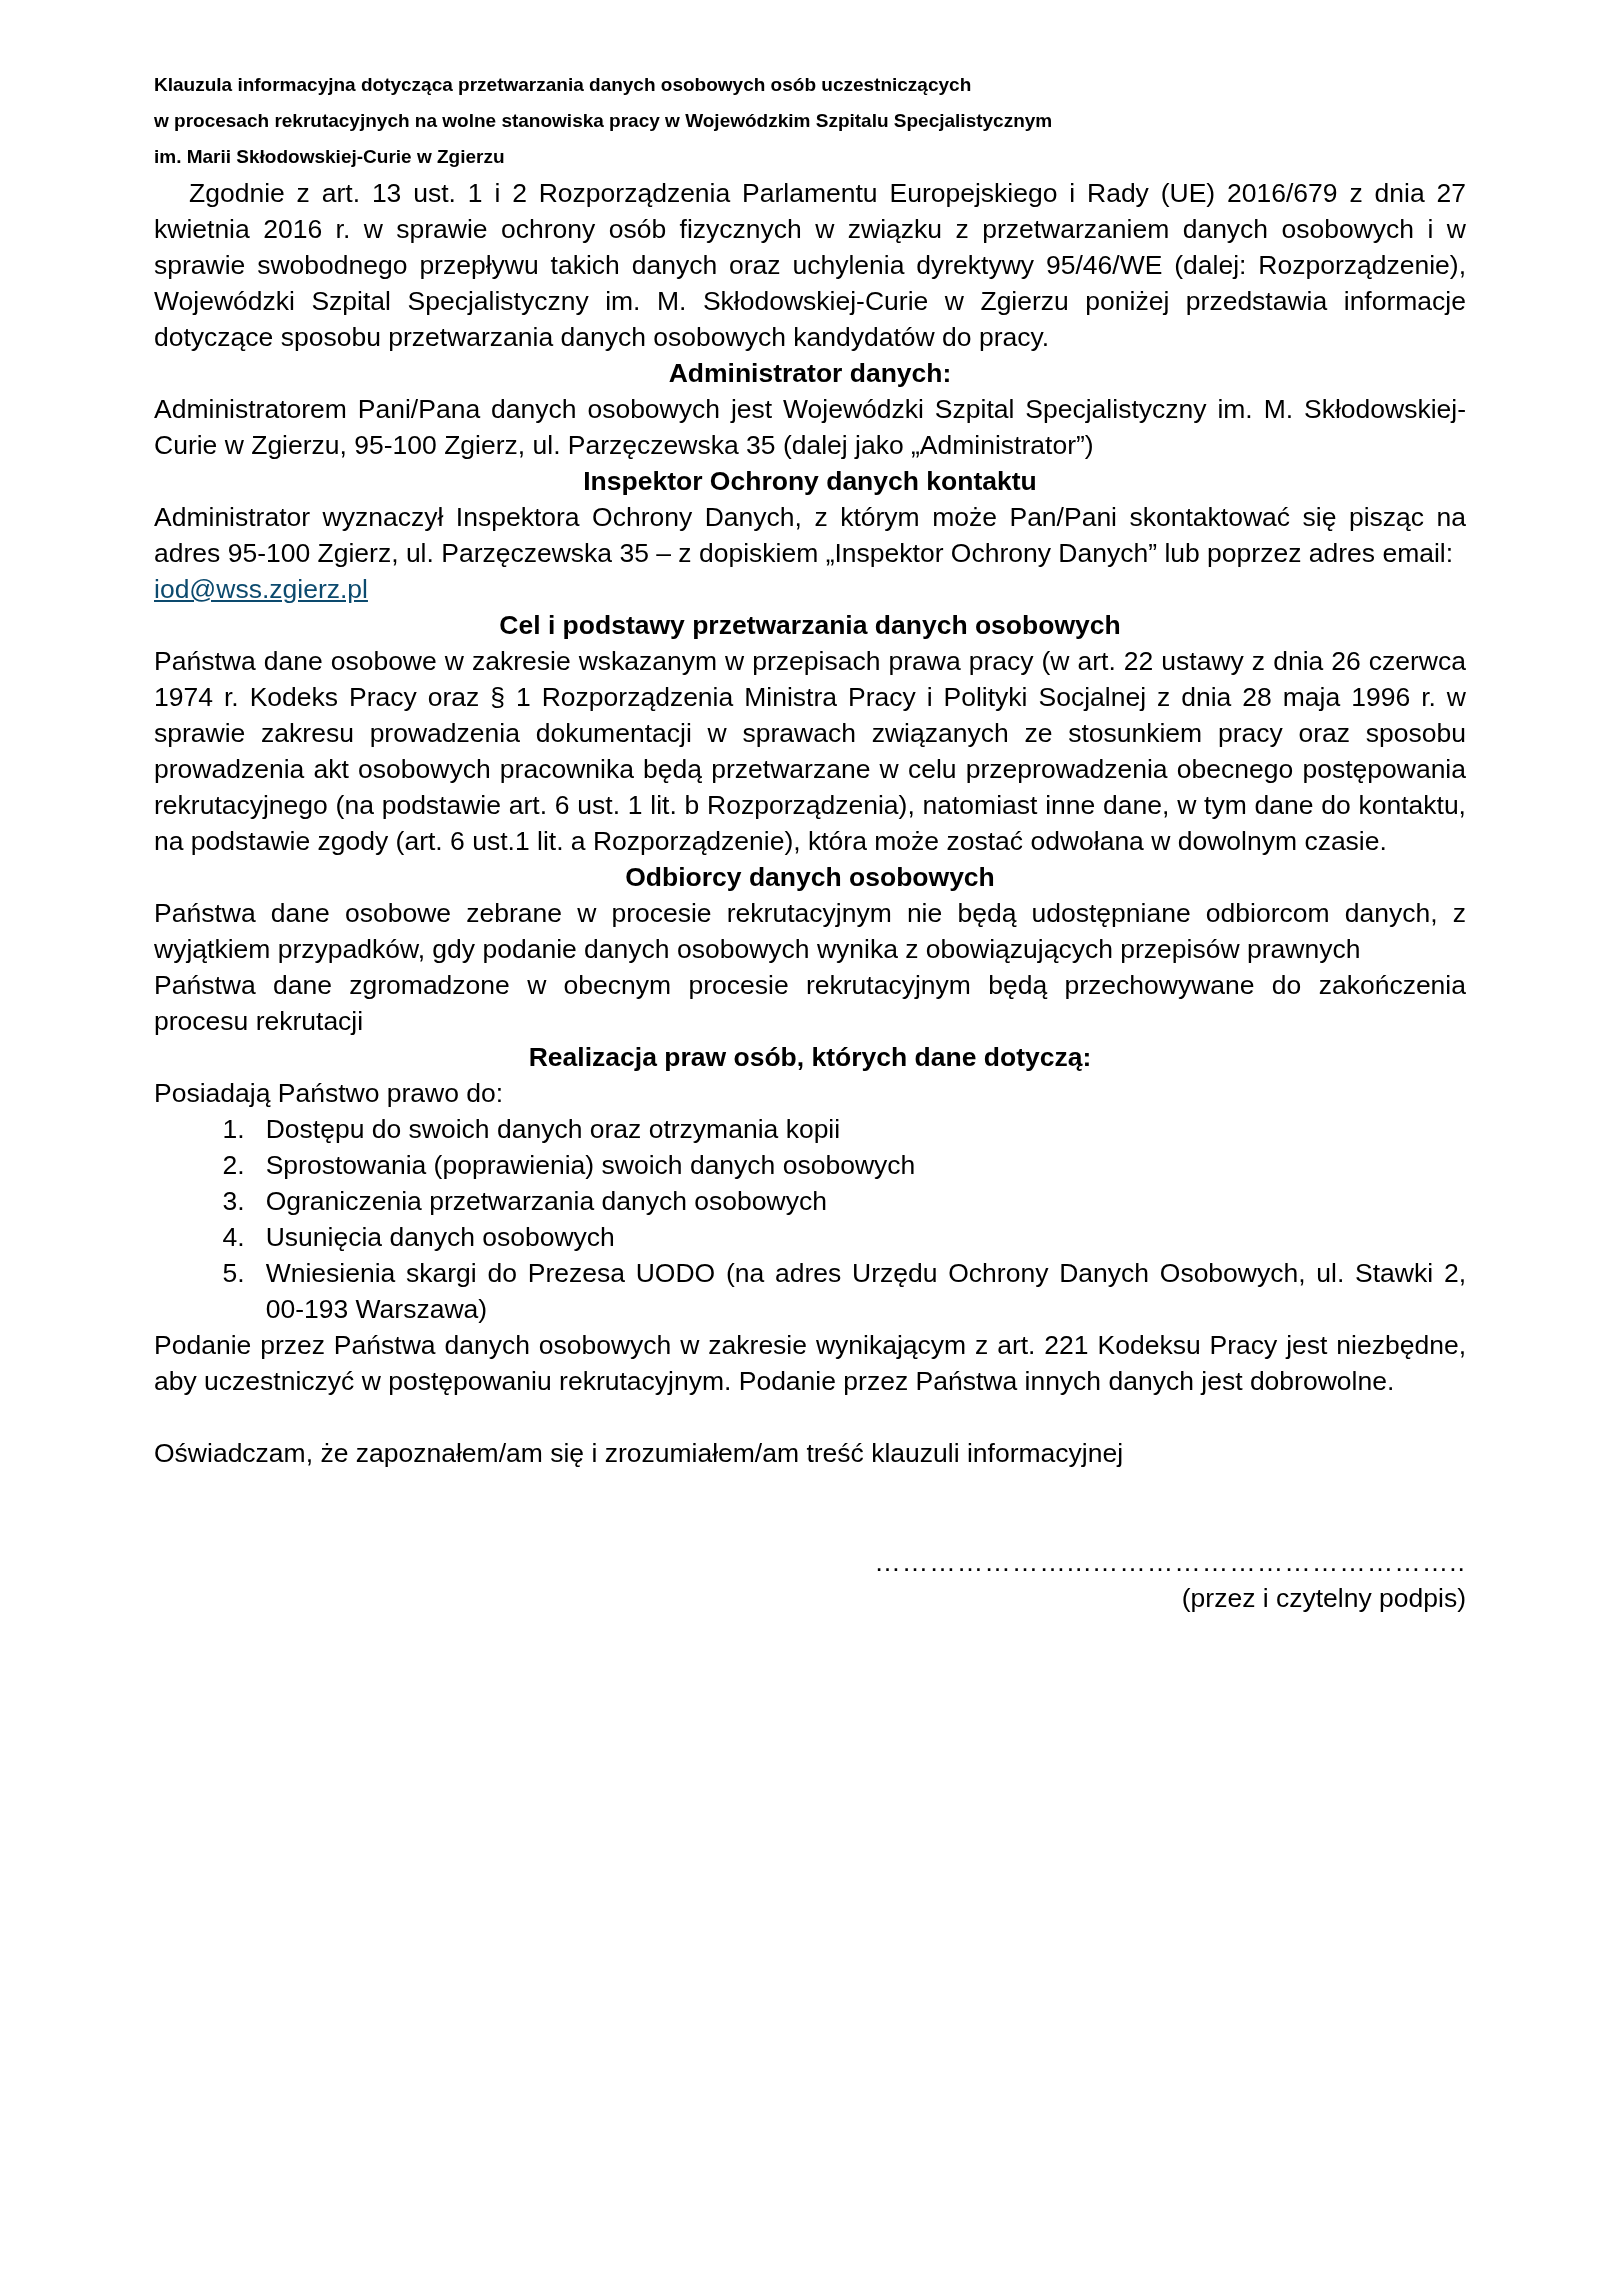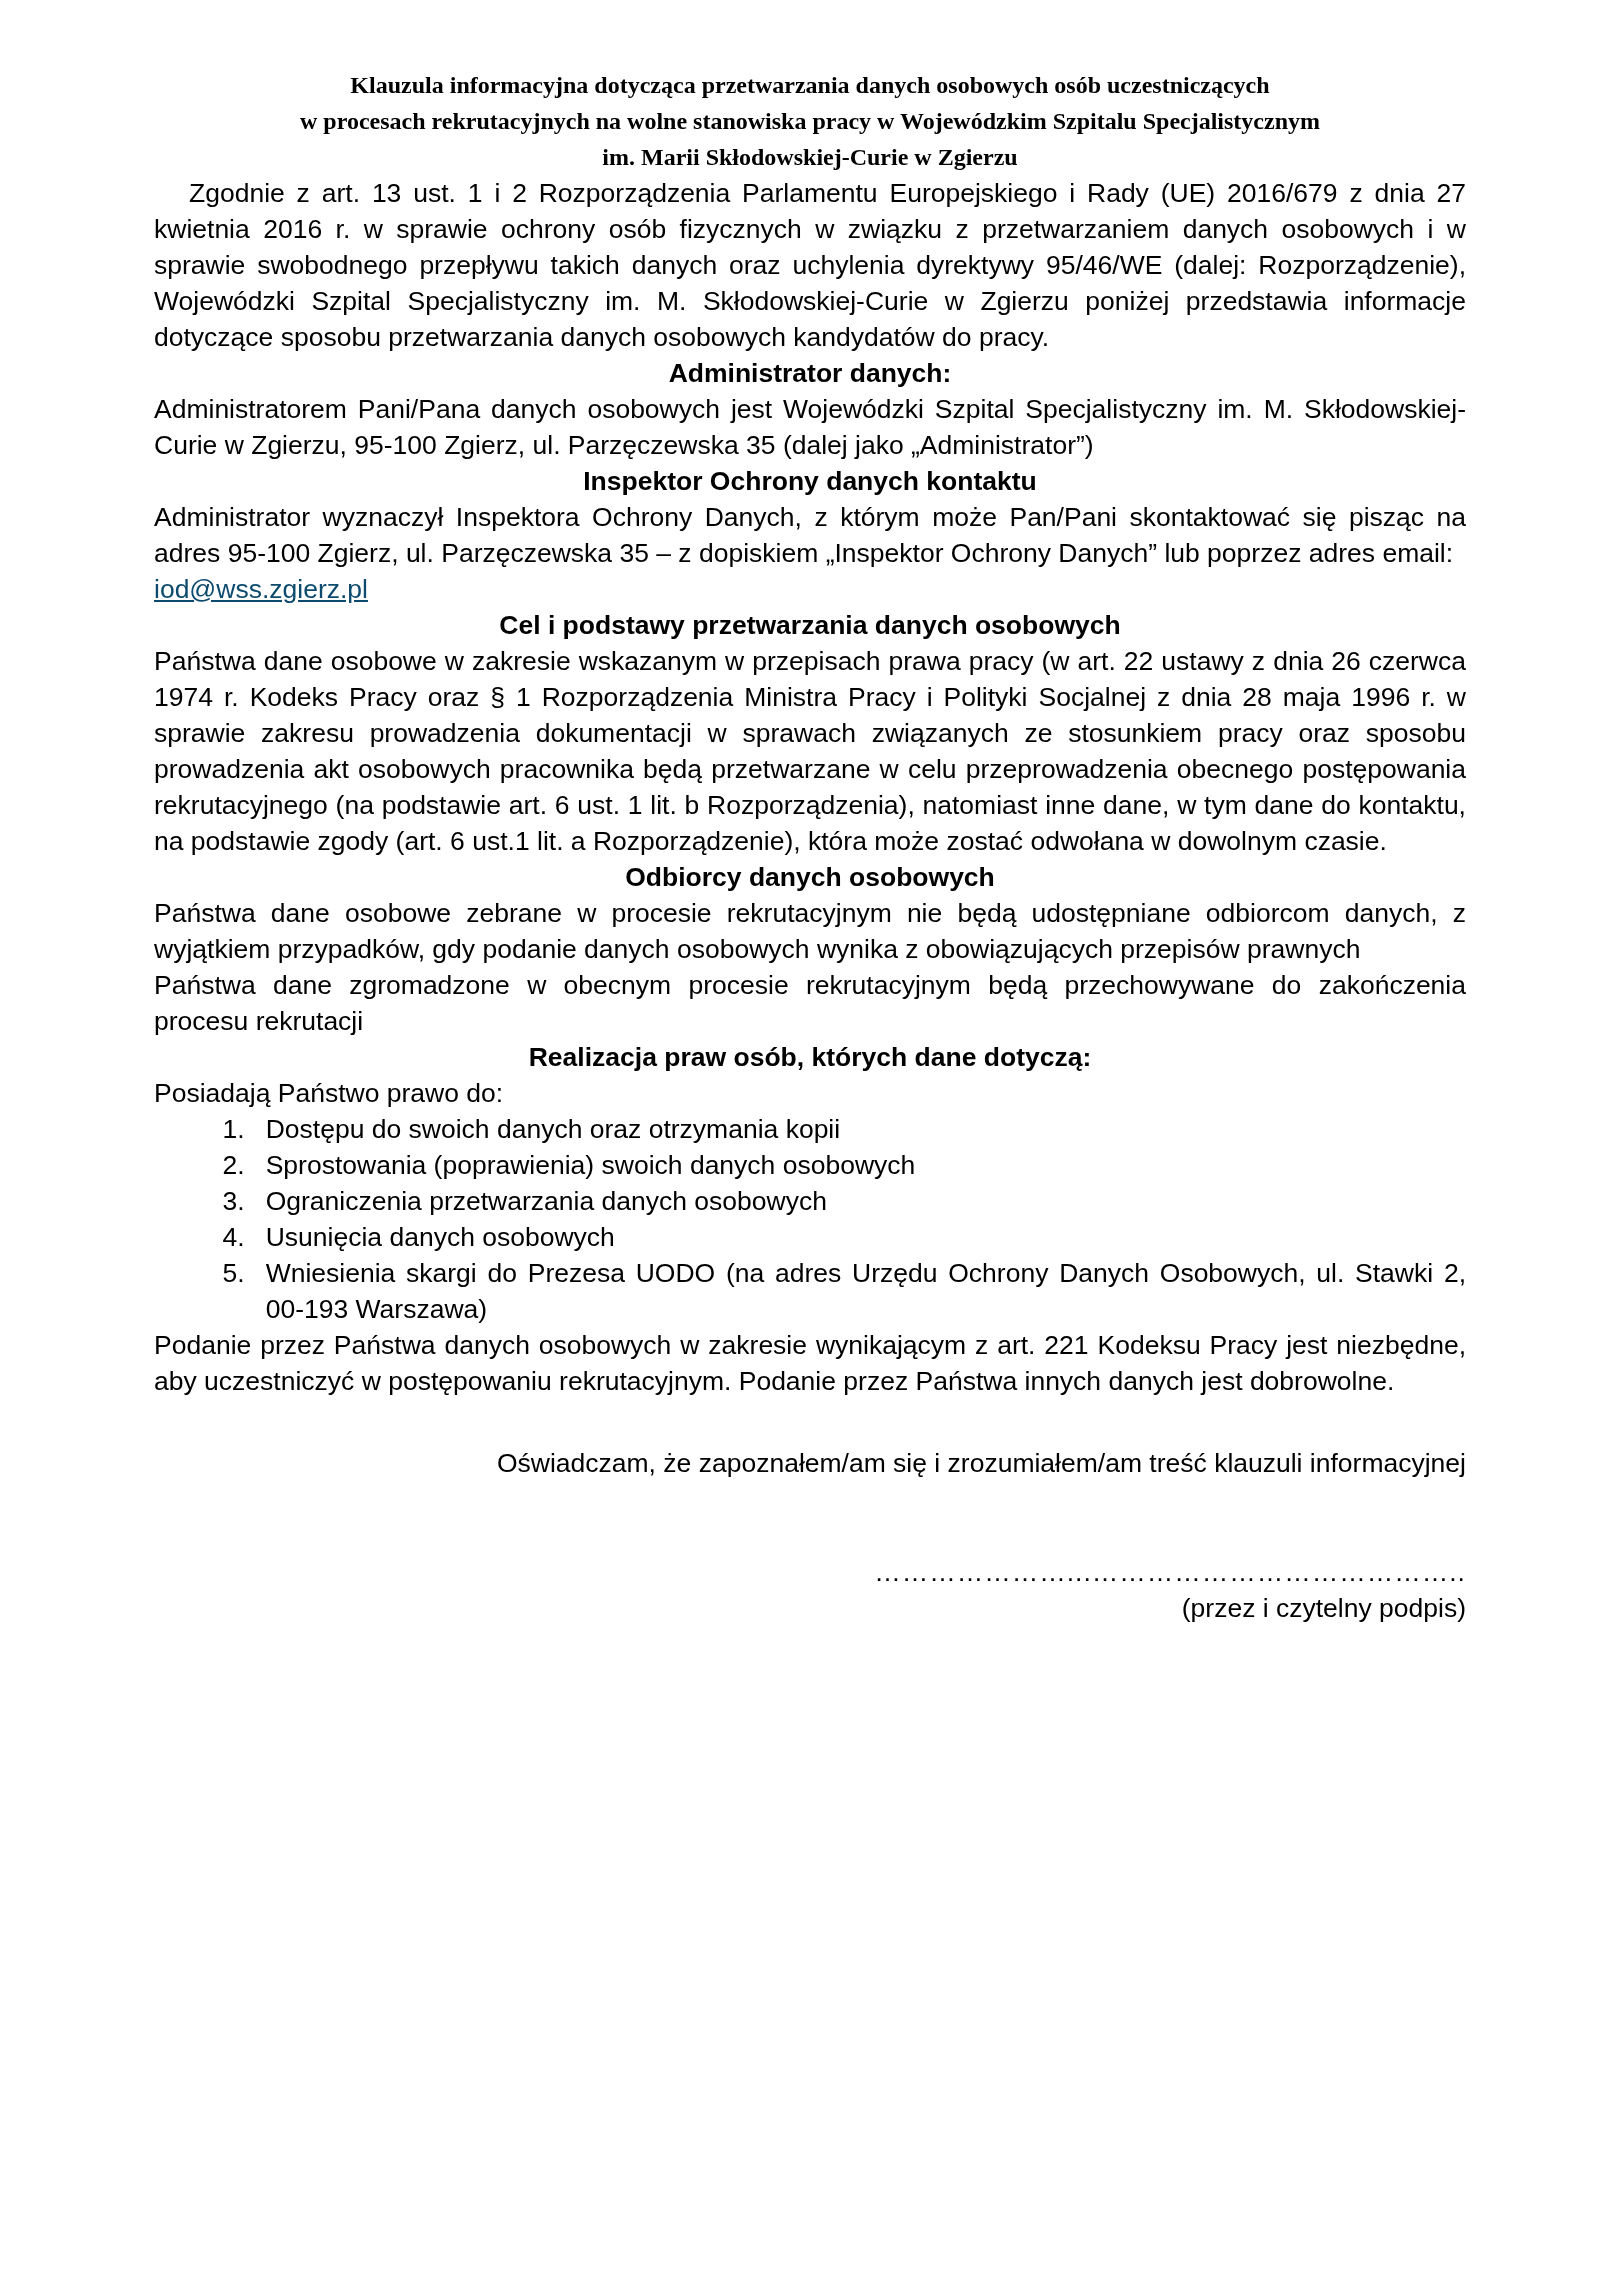--- a/index.html
+++ b/index.html
@@ -16,25 +16,23 @@
     overflow: hidden;
   }
   .page {
     box-sizing: border-box;
     width: 1620px;
     height: 2293px;
     padding: 67px 154px 0 154px;
     background: #ffffff;
   }
   .doc-title {
-    text-align: center;
     font-weight: bold;
-    font-size: 24px;
+    font-size: 19px;
     line-height: 36px;
-    font-family: Liberation Serif, serif;
   }
   .doc-title div { white-space: nowrap; }
   p, .para {
     margin: 0;
     font-size: 26.5px;
     line-height: 36px;
     text-align: justify;
   }
   .para-indent { text-indent: 35px; }
   .section-heading {
@@ -53,22 +51,22 @@
     margin: 0;
     padding: 0 0 0 98px;
     font-size: 26.5px;
     line-height: 36px;
   }
   ol.rights-list li {
     text-align: justify;
     padding-left: 13.7px;
   }
   .declaration {
-    margin-top: 46px;
-    text-align: right;
+    margin-top: 36px;
+    text-align: left;
   }
   .signature-block {
     margin-top: 73px;
     text-align: right;
     font-size: 26.5px;
     line-height: 36px;
   }
   .signature-dots { letter-spacing: 1px; }
 </style>
 </head>

